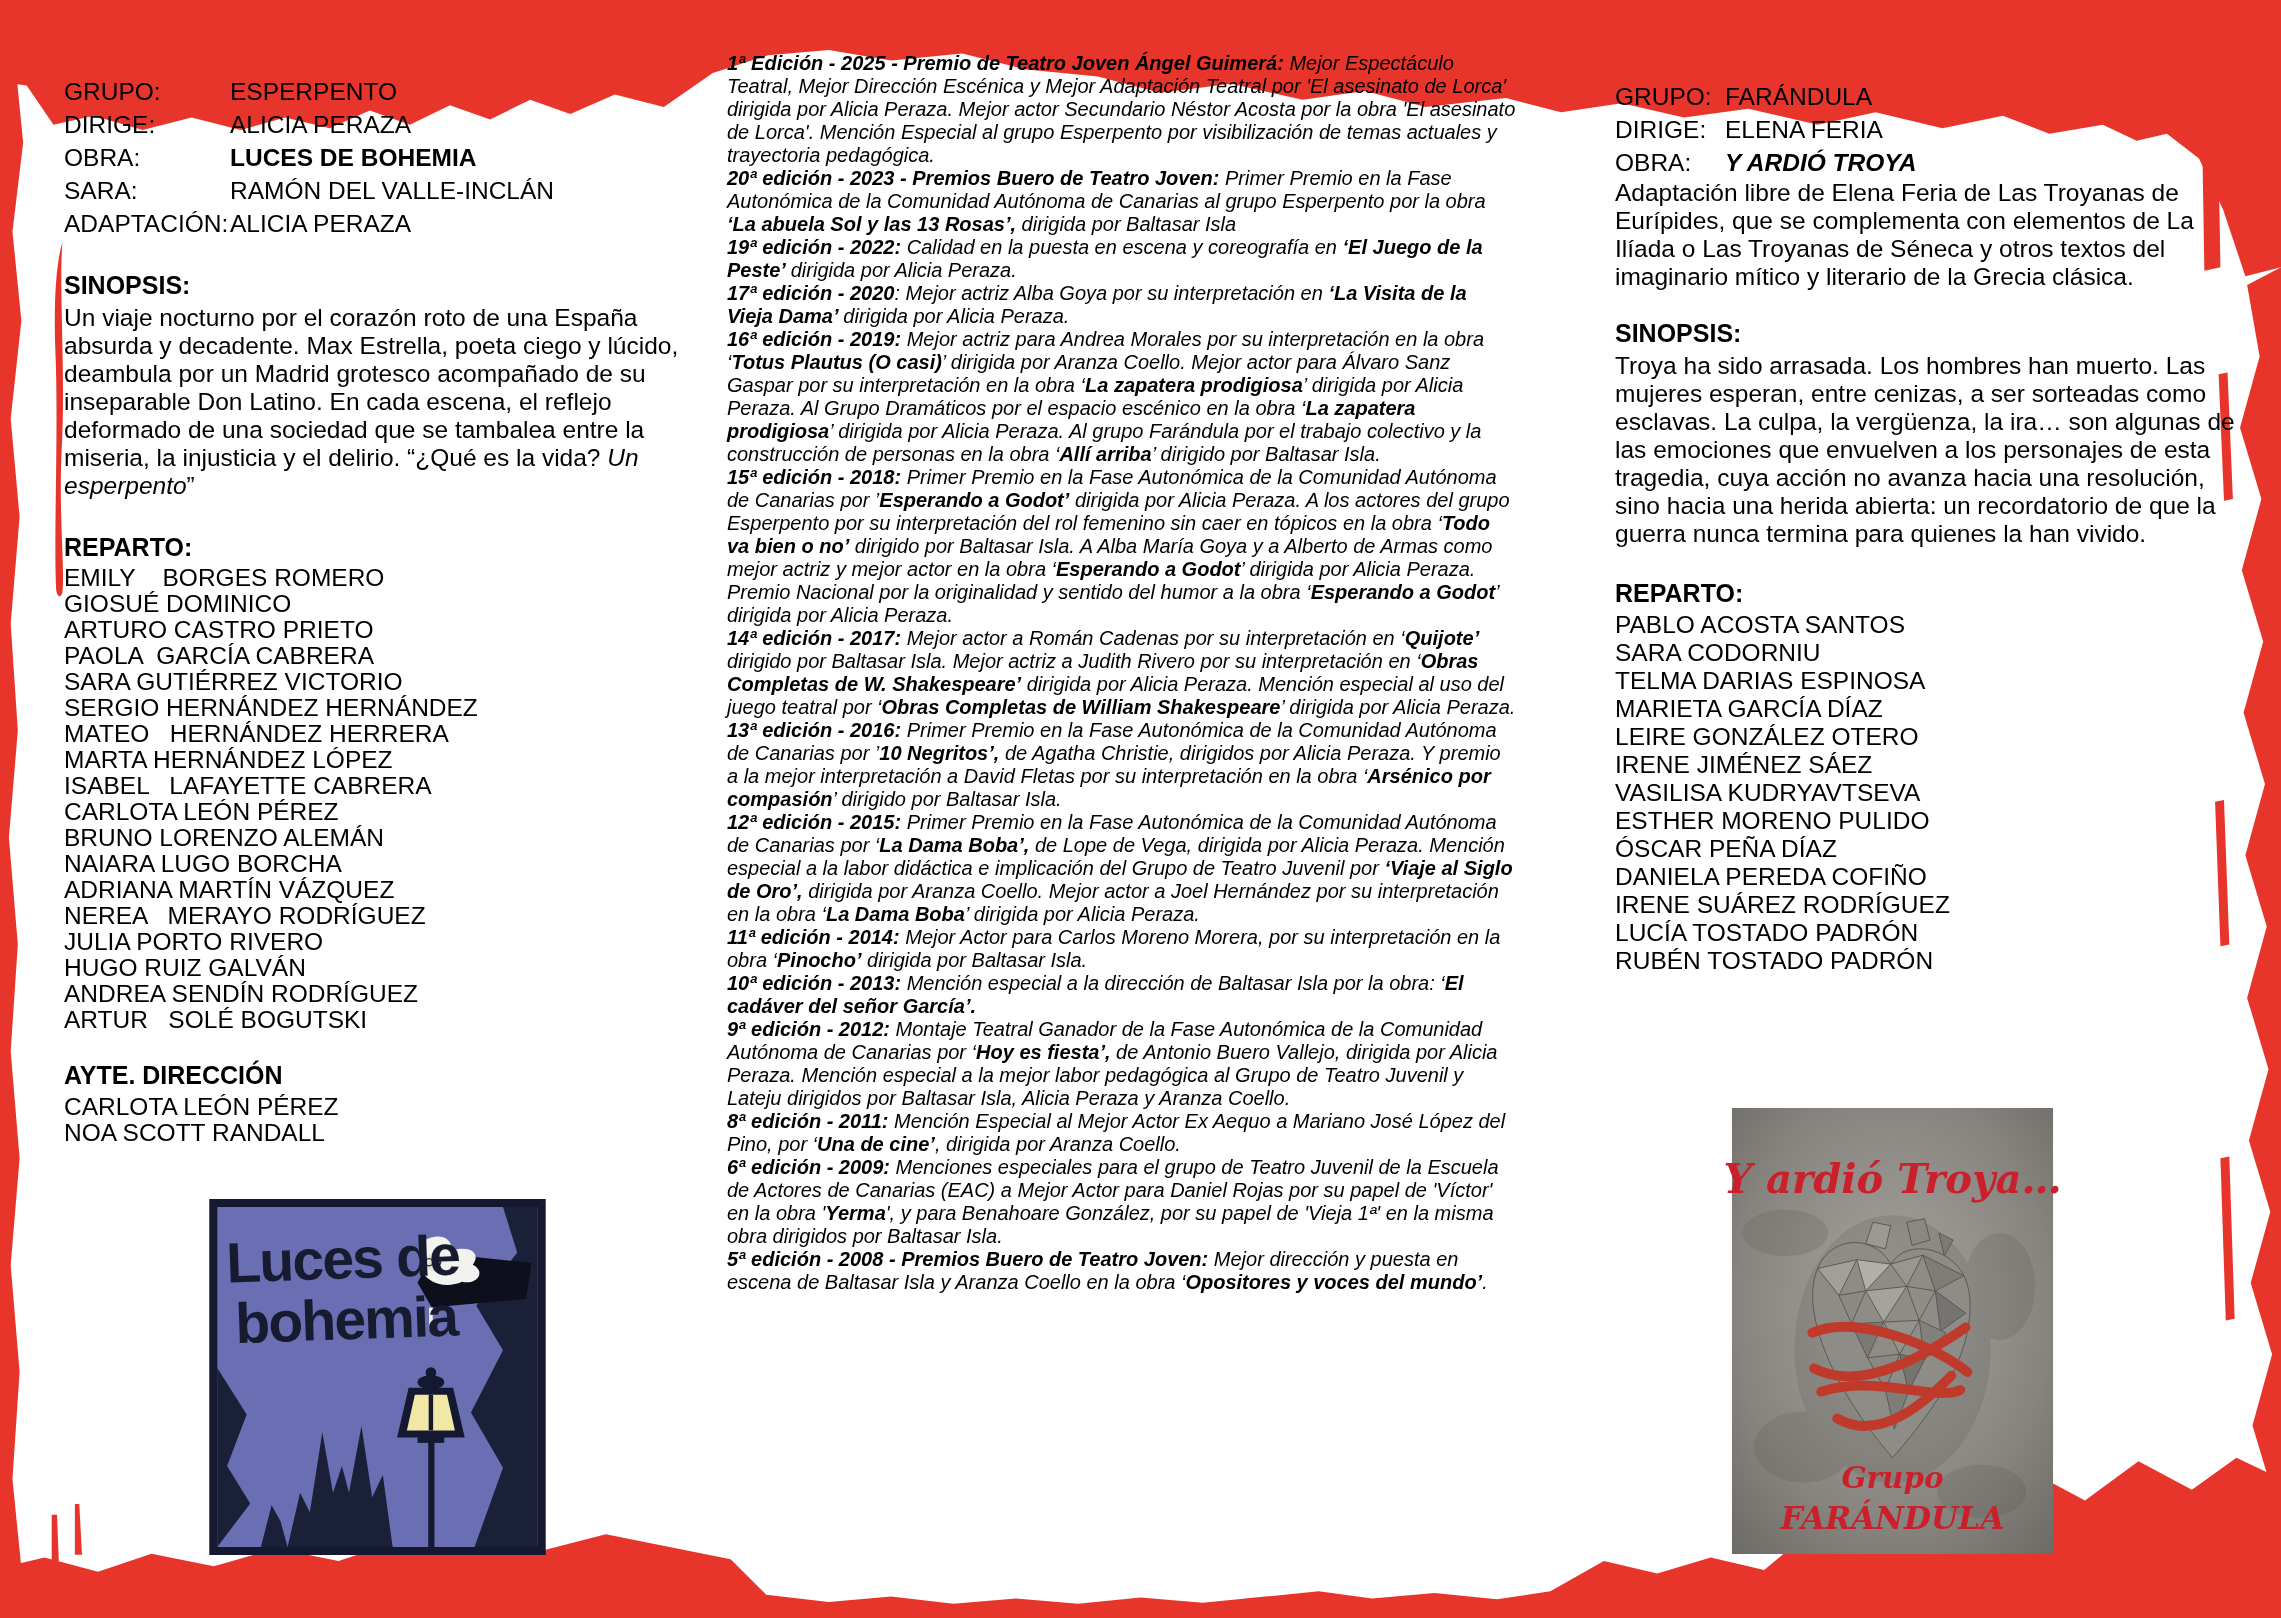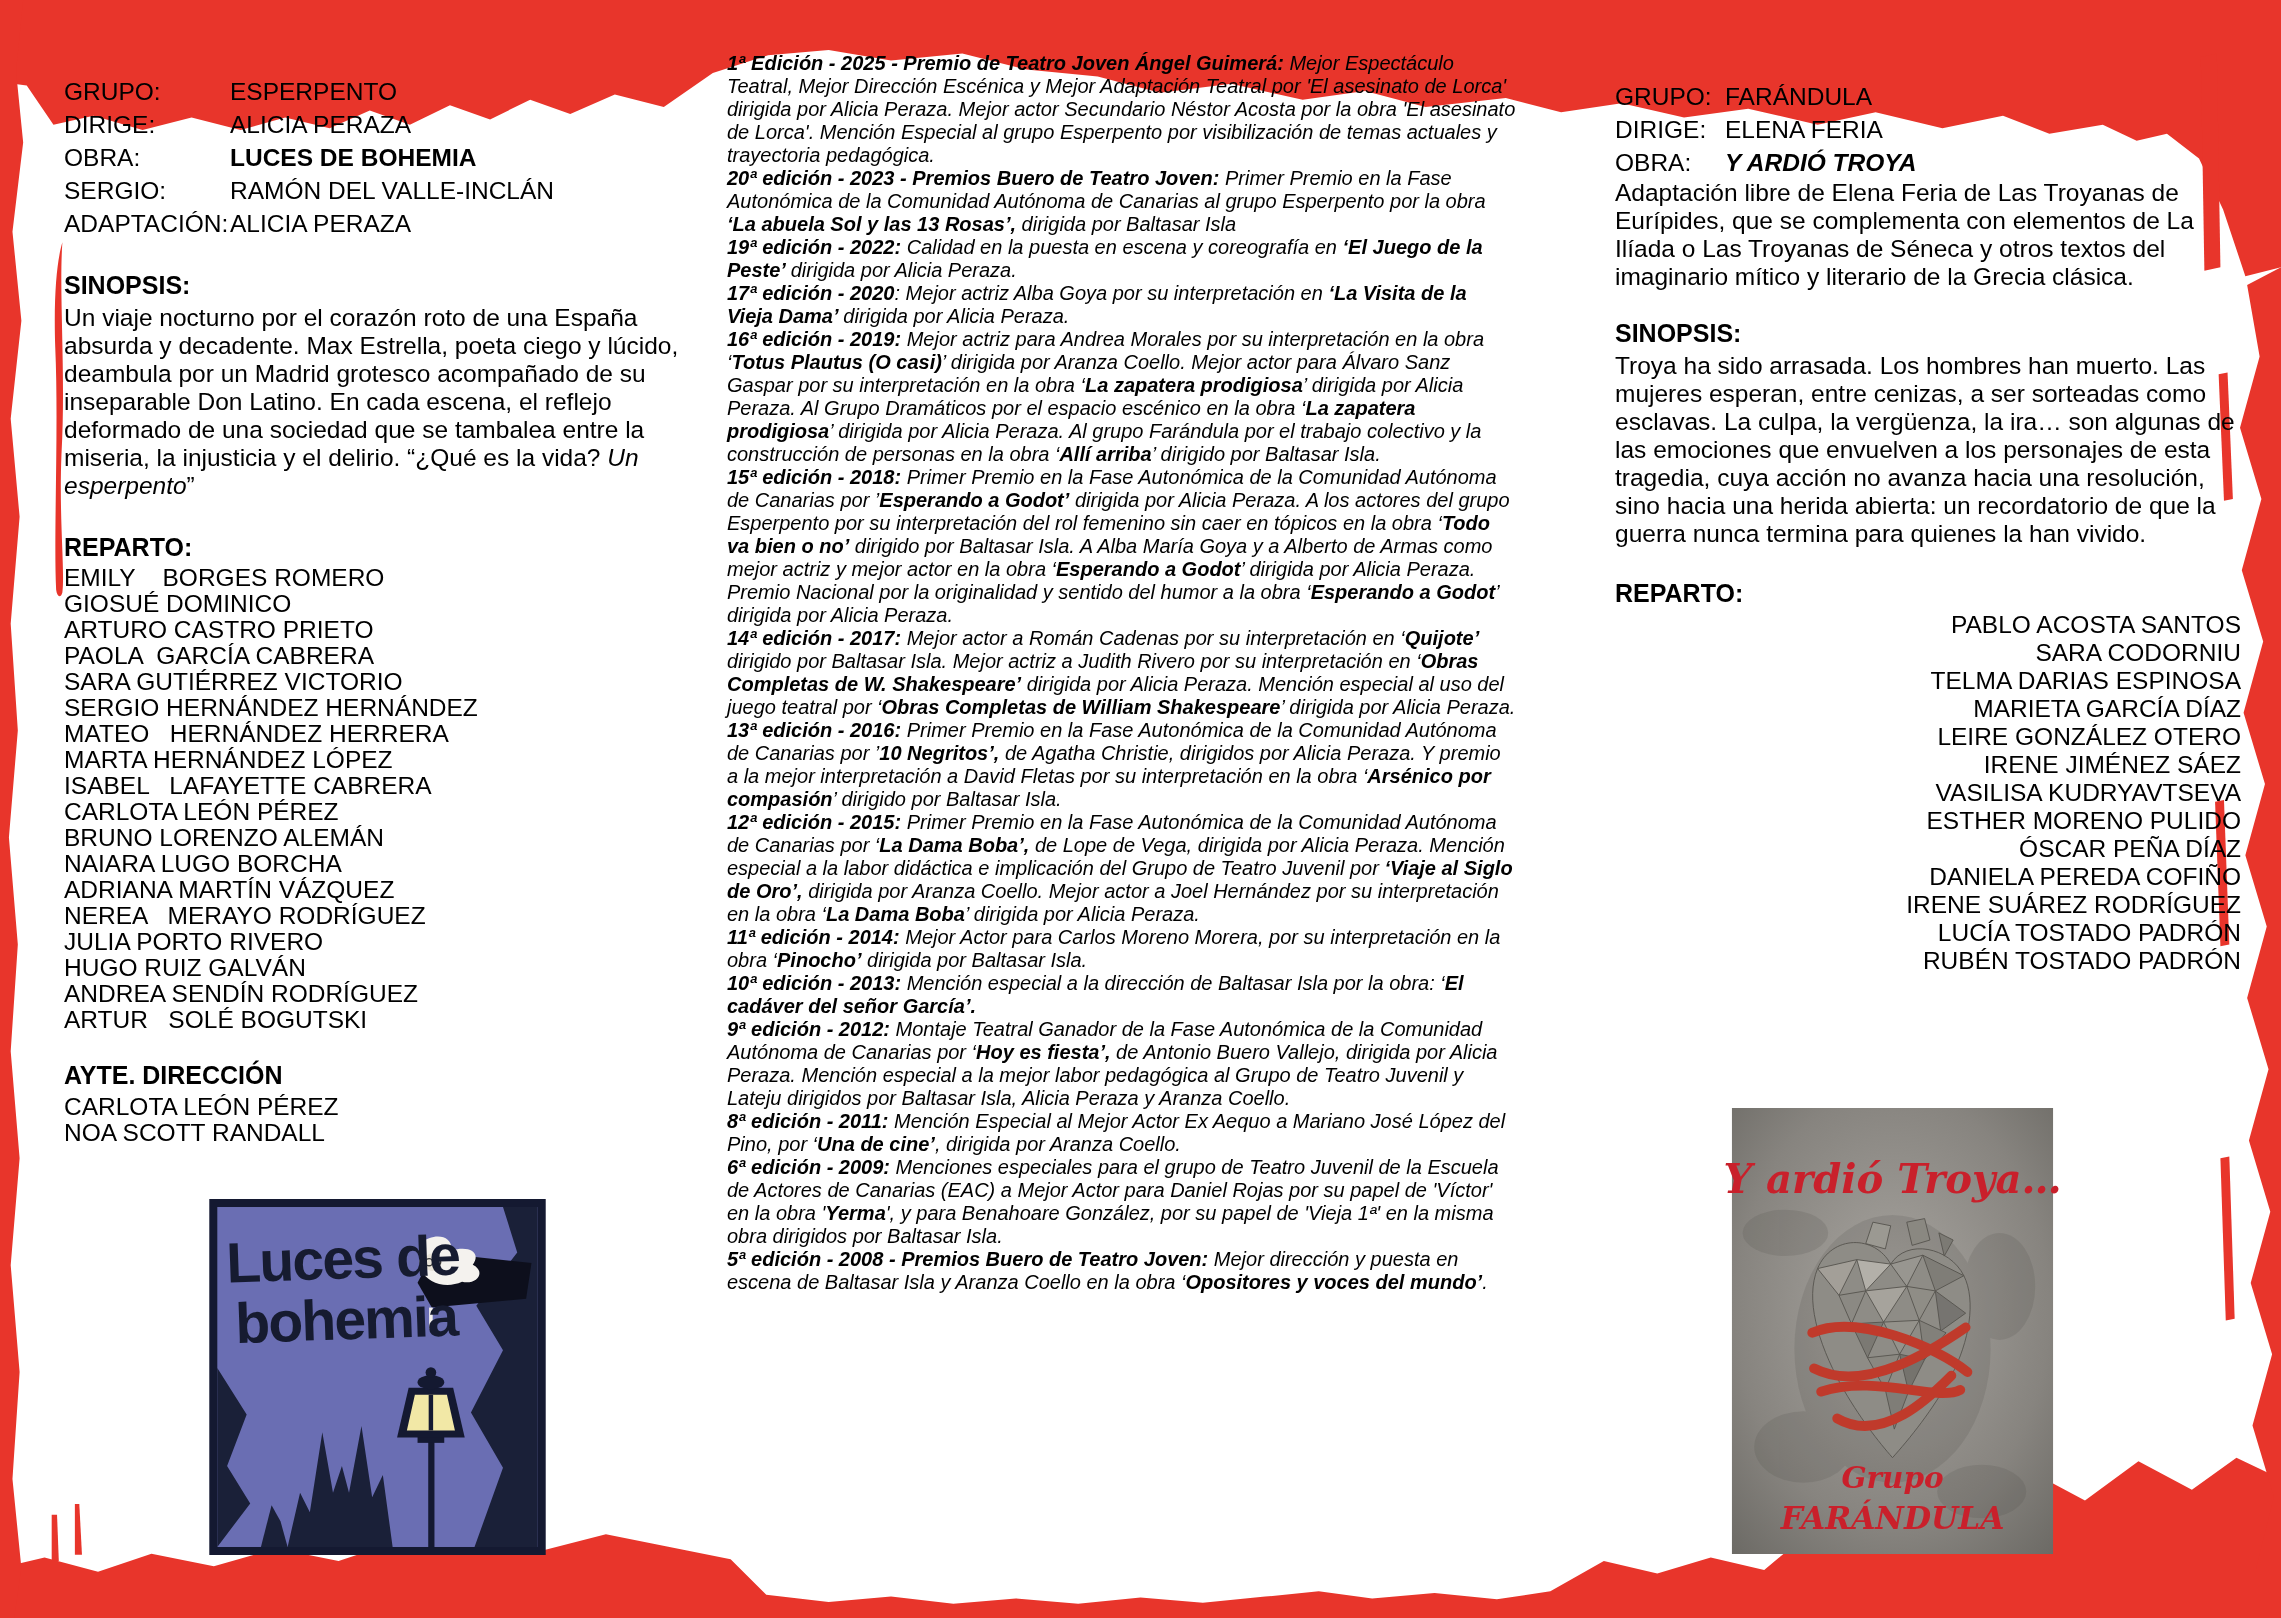--- a/index.html
+++ b/index.html
@@ -14,21 +14,21 @@
   .info-label{min-width:166px;}
   .col-right .info-label{min-width:110px;}
   .info-value.b{font-weight:bold;}
   .info-value.bi{font-weight:bold;font-style:italic;}
   .hd{font-weight:bold;font-size:25px;margin:32px 0 3.6px 0;line-height:30px;}
   .hd.first{margin-top:30px;}
   .para{margin:0;line-height:28px;}
   .b{font-weight:bold;}
   .i{font-style:italic;}
   .cast-line{line-height:26px;white-space:pre;}
-  .col-right .cast-line{line-height:28px;text-align:right;}
+  .col-right .cast-line{line-height:28px;}
   .award{margin:0;}
   .award .b{font-weight:bold;}
   .poster{position:absolute;z-index:2;}
   .poster-luces{left:209px;top:1199px;width:337px;height:356px;}
   .poster-troya{left:1705px;top:1108px;width:375px;height:446px;}
   .poster svg{display:block;width:100%;height:100%;}
 </style>
 </head>
 <body>
 
@@ -58,21 +58,21 @@
         </div>
         <div class="info-row">
           <span class="info-label">DIRIGE:</span>
           <span class="info-value">ALICIA PERAZA</span>
         </div>
         <div class="info-row">
           <span class="info-label">OBRA:</span>
           <span class="info-value b">LUCES DE BOHEMIA</span>
         </div>
         <div class="info-row">
-          <span class="info-label">SERGIO:</span>
+          <span class="info-label">SARA:</span>
           <span class="info-value">RAMÓN DEL VALLE-INCLÁN</span>
         </div>
         <div class="info-row">
           <span class="info-label">ADAPTACIÓN:</span>
           <span class="info-value">ALICIA PERAZA</span>
         </div>
       </div>
     <h3 class="hd first">SINOPSIS:</h3>
     <p class="para"><span>Un viaje nocturno por el corazón roto de una España absurda y decadente. Max Estrella, poeta ciego y lúcido, deambula por un Madrid grotesco acompañado de su inseparable Don Latino. En cada escena, el reflejo deformado de una sociedad que se tambalea entre la miseria, la injusticia y el delirio. “¿Qué es la vida? </span><span class="i">Un esperpento</span><span>”</span></p>
     <h3 class="hd">REPARTO:</h3>

